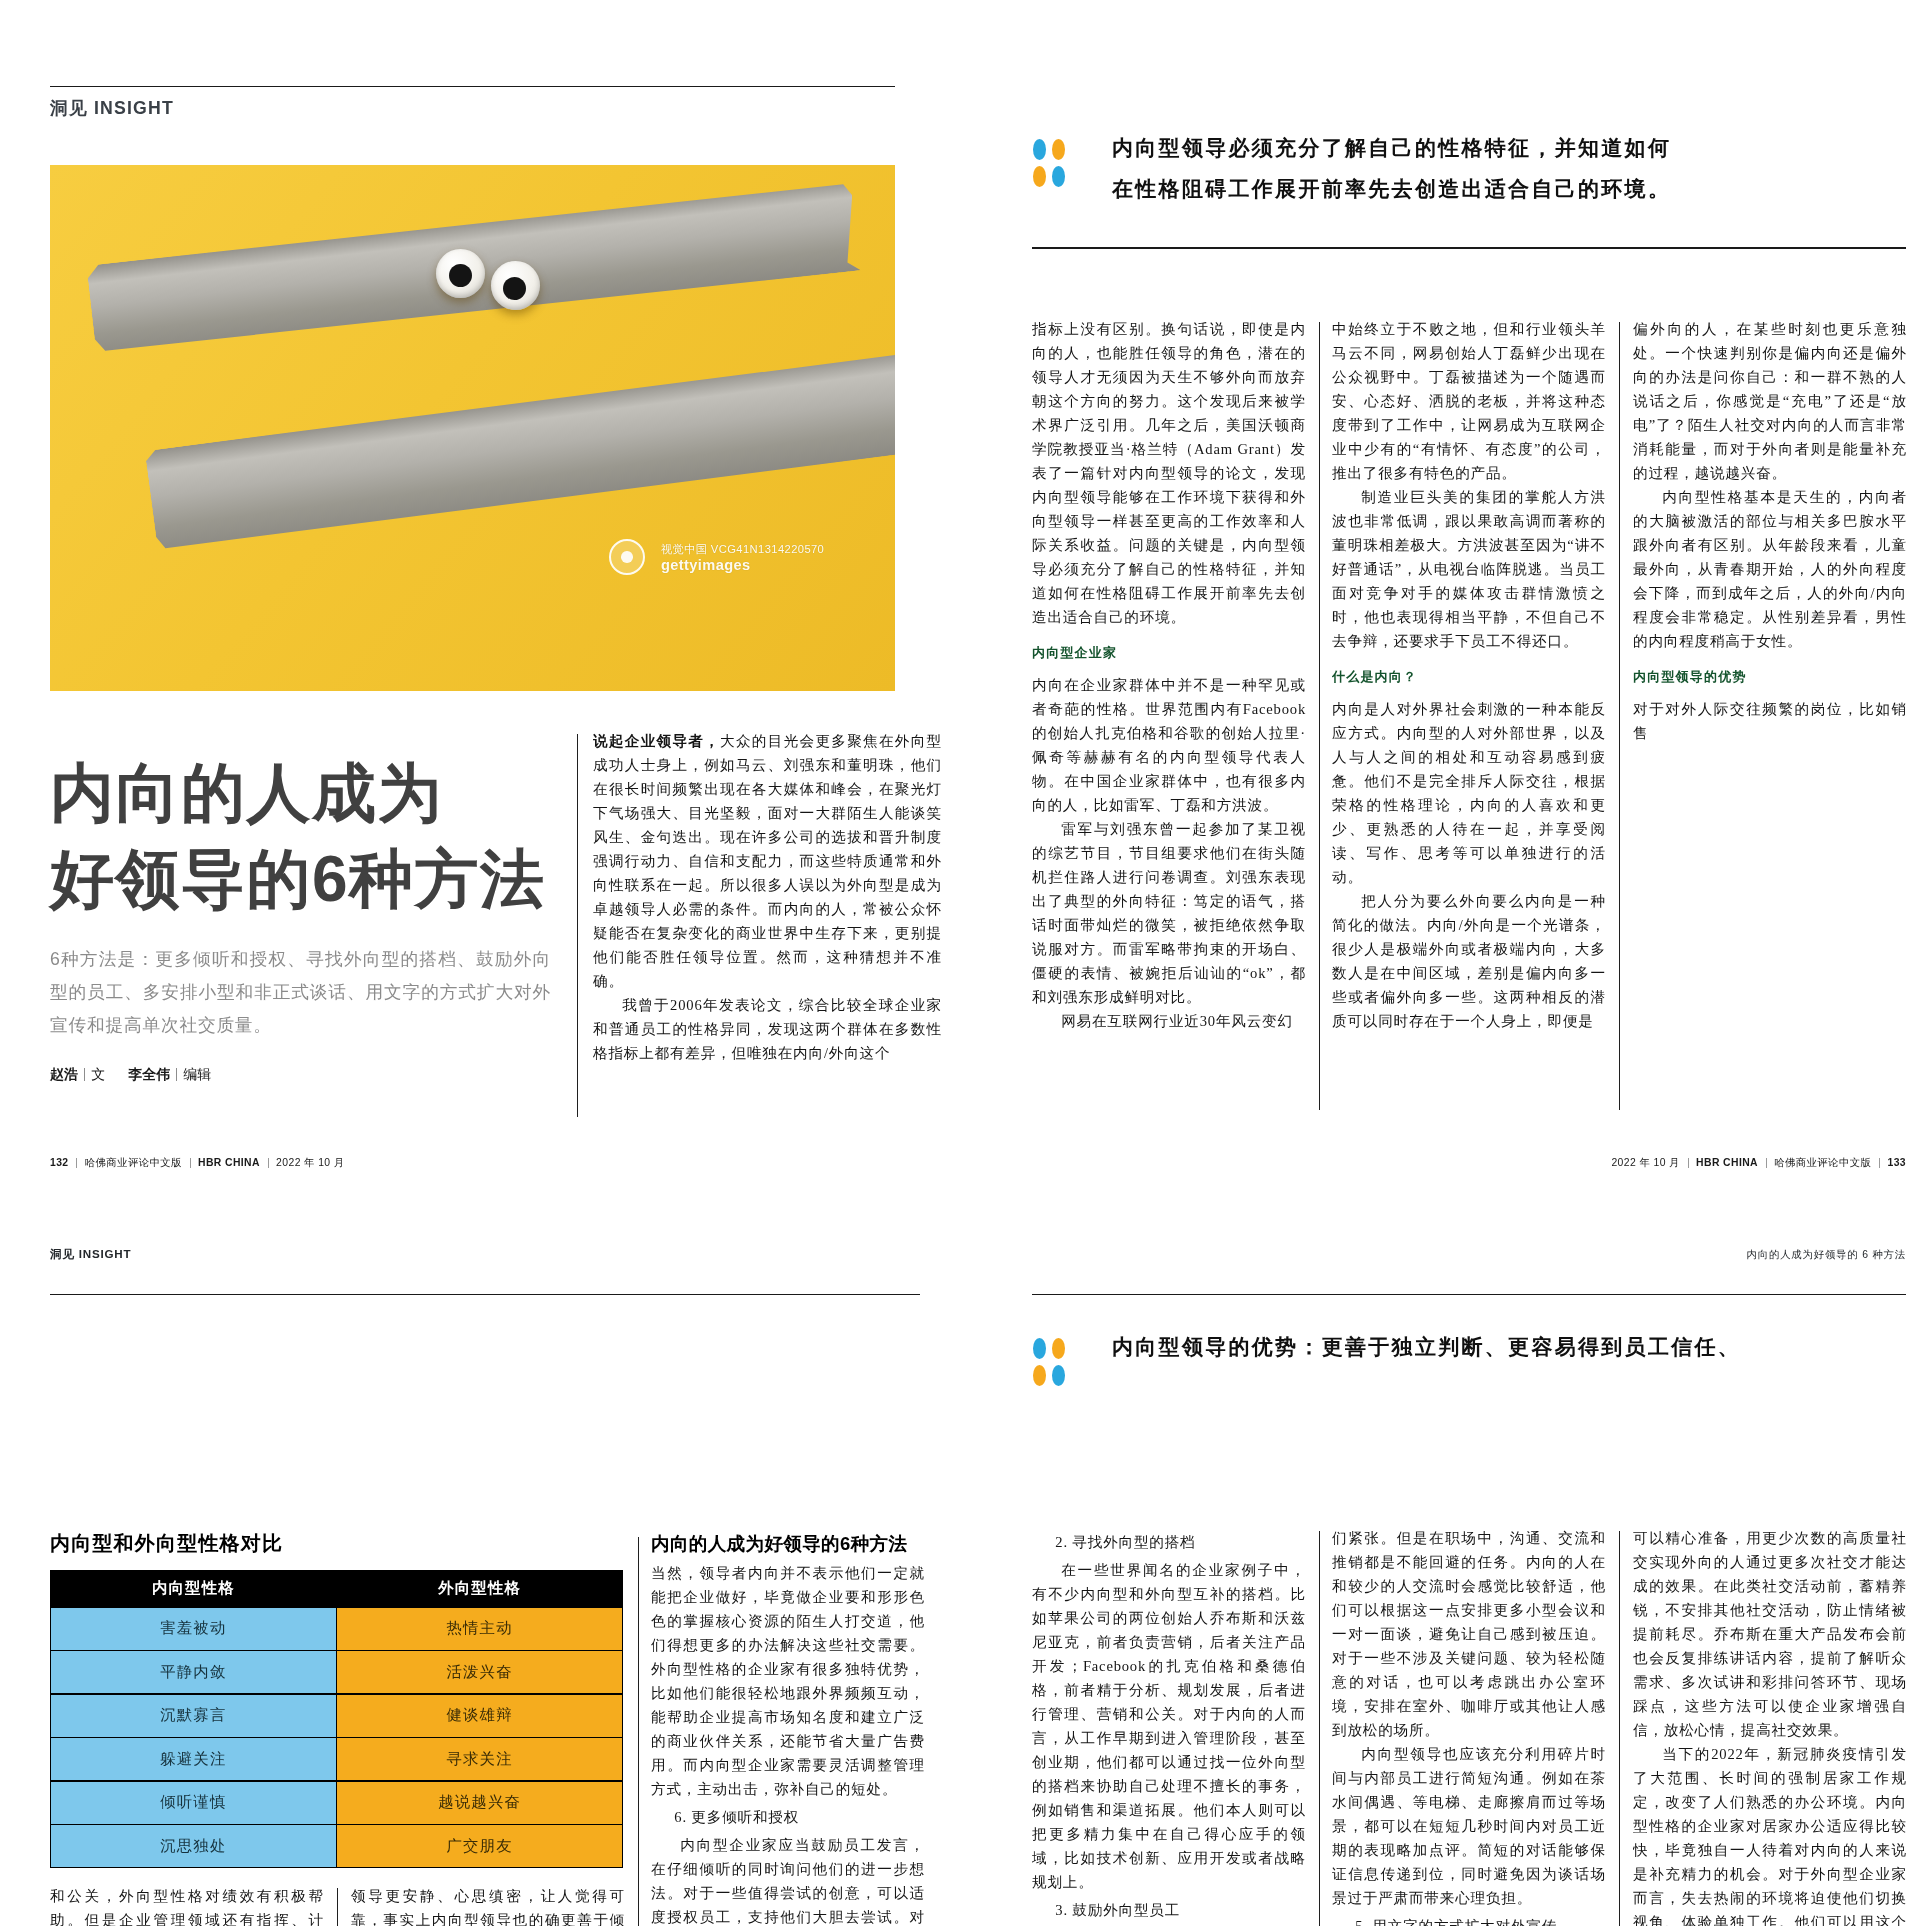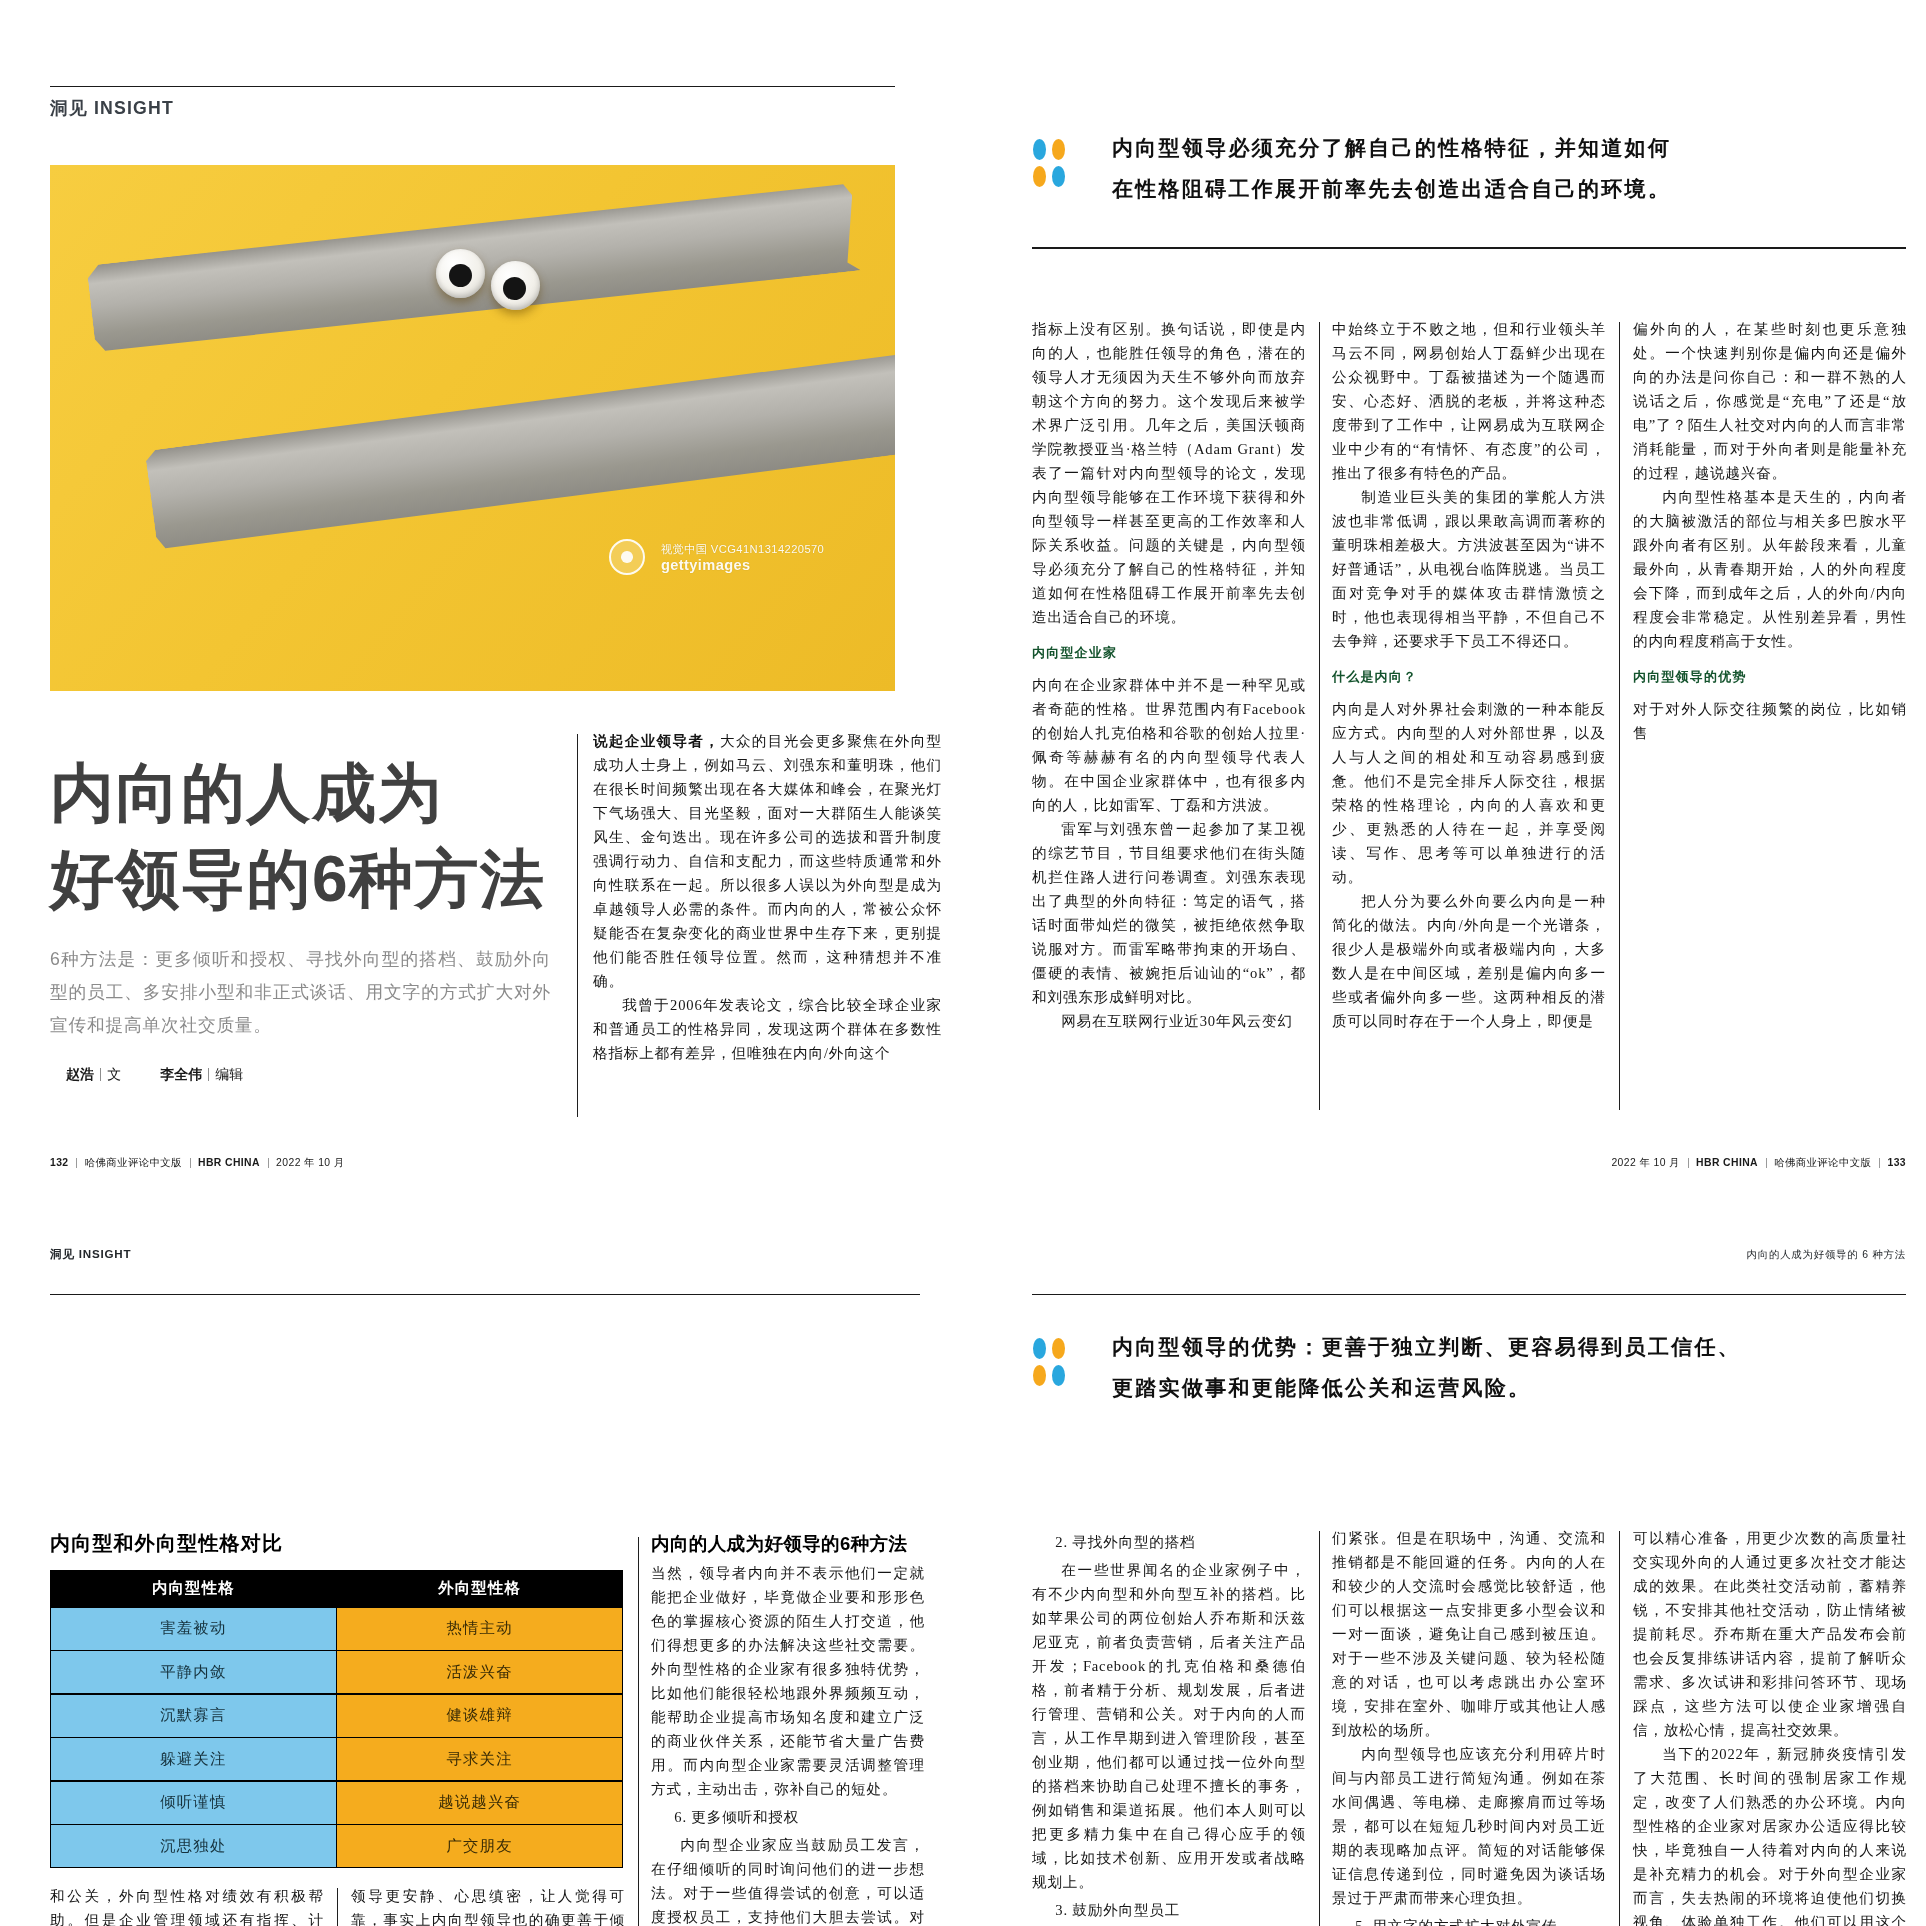--- a/index.html
+++ b/index.html
@@ -40,21 +40,21 @@
   .wm-badge i{display:block;width:11.6px;height:11.6px;border-radius:50%;background:#ffffff;}
   .wm-line1{font-family:"Liberation Sans",sans-serif;font-size:11.2px;letter-spacing:0.4px;text-shadow:0 0.4px 1.5px rgba(0,0,0,.18);}
   .wm-line2{font-family:"Liberation Sans",sans-serif;font-weight:700;font-size:14.6px;letter-spacing:0.4px;text-shadow:0 0.4px 1.5px rgba(0,0,0,.18);}
 
   
   .title{position:absolute;left:50px;top:750px;font-family:"Liberation Sans",sans-serif;
          font-weight:900;font-size:64px;line-height:86px;letter-spacing:1.5px;color:#404040;}
   .dek{position:absolute;left:50px;top:943px;width:501px;font-family:"Liberation Sans",sans-serif;
        font-size:17.7px;line-height:33px;color:#8b8b8b;letter-spacing:0.8px;text-align:justify;}
   .byline{position:absolute;left:50px;top:1066px;font-size:14px;color:#1a1a1a;}
-  .byline .nm{font-family:"Liberation Sans",sans-serif;font-weight:700;margin-left:16px;}
+  .byline .nm{font-family:"Liberation Sans",sans-serif;font-weight:700;}
   .byline .bsep{display:inline-block;width:0.8px;height:12.3px;background:#8d8d8d;margin:0 6.2px;vertical-align:-1.5px;}
   .byline .sp{display:inline-block;width:23px;}
 
   
   .col{position:absolute;width:274px;overflow:hidden;}
   .col p{margin:0;font-size:14.6px;line-height:24px;letter-spacing:0.8px;text-align:justify;text-justify:inter-ideograph;}
   .col p.ind{text-indent:2em;}
   .col p.sub{text-indent:1.6em;margin:3.9px 0;}
   .sec-head{font-family:Liberation Mono, monospace;font-weight:900;font-size:13px;line-height:22.3px;
             letter-spacing:1.2px;color:#14532d;margin:14px 0 7.7px;}
@@ -215,21 +215,20 @@
 </div>
 
 <div class="dots" style="left:1033px;top:1338px;">
   <span class="dot b"></span>
     <span class="dot y"></span>
     <span class="dot y"></span>
     <span class="dot b"></span>
 </div>
 <div class="quote" style="left:1112px;top:1326px;">
   <div>内向型领导的优势：更善于独立判断、更容易得到员工信任、</div>
-  <div>更踏实做事和更能降低公关和运营风险。</div>
 </div>
 
 <div class="col" style="left:1032px;top:1526px;height:805px;">
   <p class="sub">2. 寻找外向型的搭档</p>
   <p class="ind">在一些世界闻名的企业家例子中，有不少内向型和外向型互补的搭档。比如苹果公司的两位创始人乔布斯和沃兹尼亚克，前者负责营销，后者关注产品开发；Facebook的扎克伯格和桑德伯格，前者精于分析、规划发展，后者进行管理、营销和公关。对于内向的人而言，从工作早期到进入管理阶段，甚至创业期，他们都可以通过找一位外向型的搭档来协助自己处理不擅长的事务，例如销售和渠道拓展。他们本人则可以把更多精力集中在自己得心应手的领域，比如技术创新、应用开发或者战略规划上。</p>
   <p class="sub">3. 鼓励外向型员工</p>
   <p class="ind">格兰特教授的研究发现，内向型领导搭配主动型下属，或者外向型领导搭配被动型下属，都可以实现高绩效，这说明了互补的力量。所以，内向型领导不能把自己的员工队伍也搞成一群“闷葫芦”。他们可以多招募和提拔外向型员工，为自己组建一个活跃、有行动力的智囊团。当然，他们也需要拿捏好不同性格类型员工的比例，制定发言规则，避免完全镇不住这些“大嗓门”的员工，或者让内向型员工的声音被掩盖。</p>
 
 </div>
 <div class="vsep" style="left:1319px;top:1531px;height:799px;"></div>

